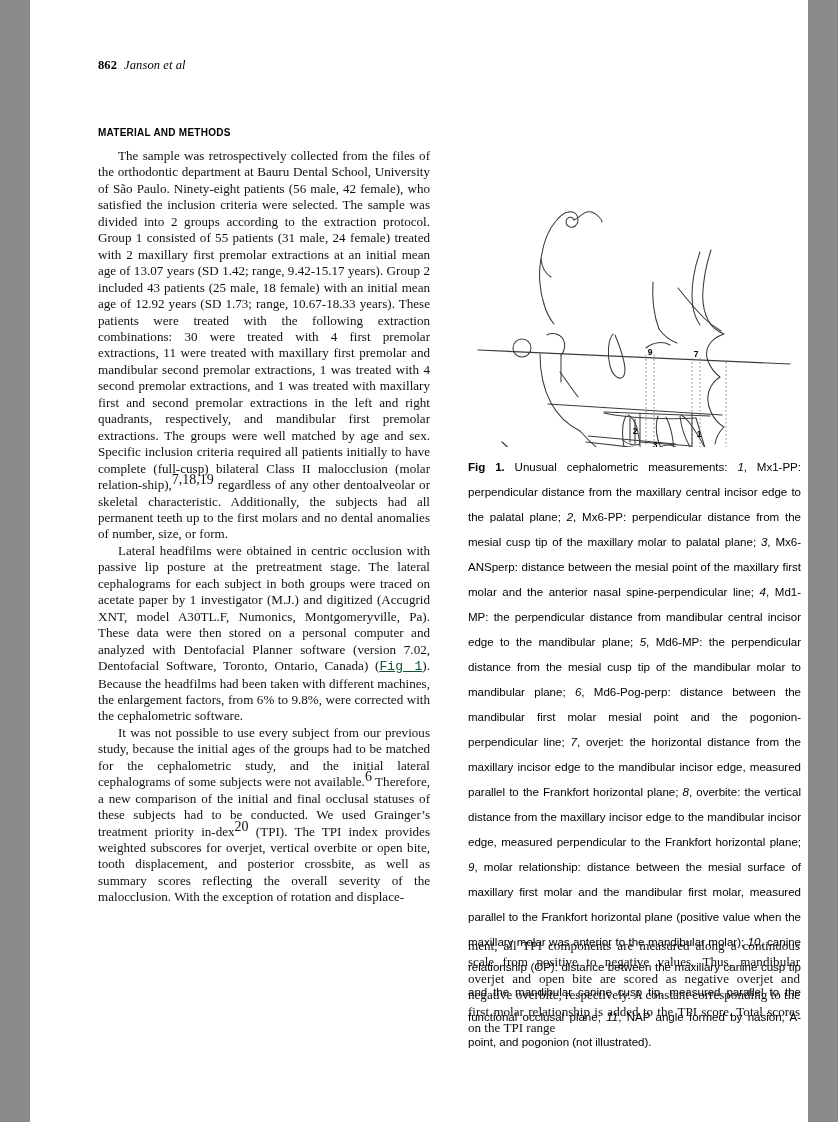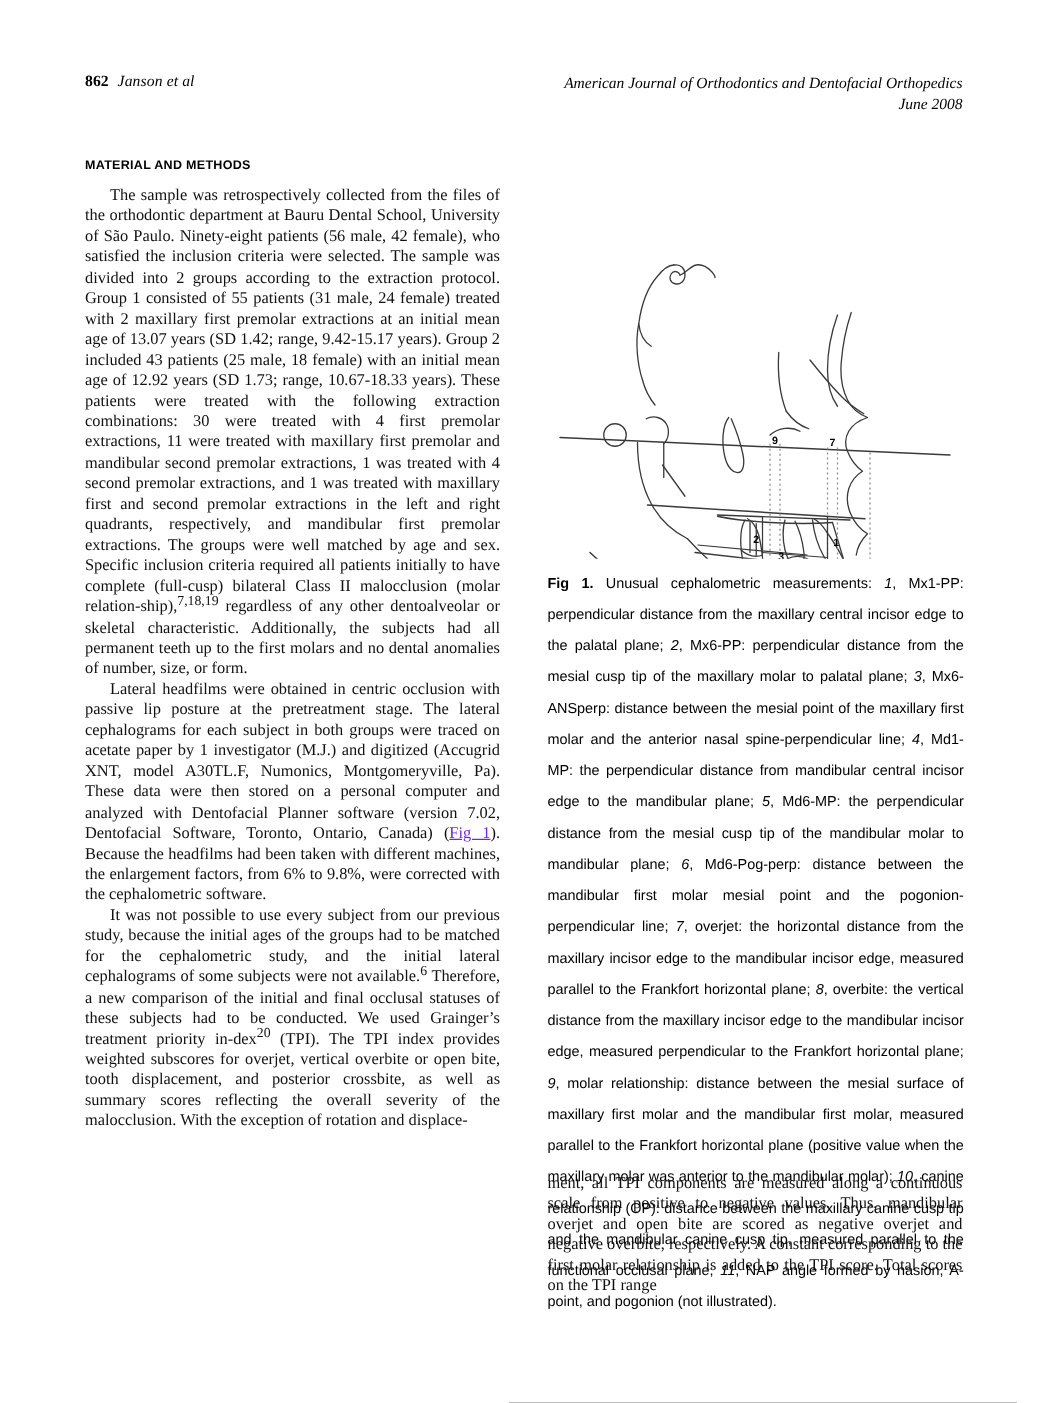--- a/index.html
+++ b/index.html
@@ -6,21 +6,21 @@
   html, body {
     margin: 0;
     padding: 0;
     background: #8a8a8a;
   }
   body {
     font-family: "Liberation Serif", serif;
   }
   .page {
     position: relative;
-    width: 838px;
+    width: 778px;
     height: 1122px;
     background: #ffffff;
     margin: 0 auto;
     overflow: hidden;
     box-sizing: border-box;
   }
 
   
   .runhead {
     position: absolute;
@@ -84,26 +84,27 @@
   }
   p.body-par {
     margin: 0;
     text-indent: 20px;
     text-align: justify;
   }
   p.body-par.cont {
     text-indent: 0;
   }
   sup {
-    font-size: 11px;
+    font-size: 14px;
     vertical-align: super;
     line-height: 0;
   }
   .figlink {
-    color: #6d28d9;
+    color: #14532d;
+    font-family: Liberation Mono, monospace;
   }
 
   
   .figure-wrap {
     position: absolute;
     left: 438px;
     top: 122px;
     width: 334px;
     height: 325px;
   }
@@ -130,24 +131,20 @@
   }
 </style>
 </head>
 <body>
 
 <div class="page">
 
   <div class="runhead">
     <div class="runhead-left">
       <span class="folio">862</span><span class="authors">Janson et al</span>
-    </div>
-    <div class="runhead-right">
-      <div>American Journal of Orthodontics and Dentofacial Orthopedics</div>
-      <div>June 2008</div>
     </div>
   </div>
 
   <div class="col col-left">
     <h2 class="section-head">MATERIAL AND METHODS</h2>
 
     <p class="body-par"><span>The sample was retrospectively collected from the files of the orthodontic department at Bauru Dental School, University of São Paulo. Ninety-eight patients (56 male, 42 female), who satisfied the inclusion criteria were selected. The sample was divided into 2 groups according to the extraction protocol. Group 1 consisted of 55 patients (31 male, 24 female) treated with 2 maxillary first premolar extractions at an initial mean age of 13.07 years (SD 1.42; range, 9.42-15.17 years). Group 2 included 43 patients (25 male, 18 female) with an initial mean age of 12.92 years (SD 1.73; range, 10.67-18.33 years). These patients were treated with the following extraction combinations: 30 were treated with 4 first premolar extractions, 11 were treated with maxillary first premolar and mandibular second premolar extractions, 1 was treated with 4 second premolar extractions, and 1 was treated with maxillary first and second premolar extractions in the left and right quadrants, respectively, and mandibular first premolar extractions. The groups were well matched by age and sex. Specific inclusion criteria required all patients initially to have complete (full-cusp) bilateral Class II malocclusion (molar relation-ship),</span><sup>7,18,19</sup><span> regardless of any other dentoalveolar or skeletal characteristic. Additionally, the subjects had all permanent teeth up to the first molars and no dental anomalies of number, size, or form.</span></p>
 
     <p class="body-par"><span>Lateral headfilms were obtained in centric occlusion with passive lip posture at the pretreatment stage. The lateral cephalograms for each subject in both groups were traced on acetate paper by 1 investigator (M.J.) and digitized (Accugrid XNT, model A30TL.F, Numonics, Montgomeryville, Pa). These data were then stored on a personal computer and analyzed with Dentofacial Planner software (version 7.02, Dentofacial Software, Toronto, Ontario, Canada) (</span><a class="figlink" href="#">Fig 1</a><span>). Because the headfilms had been taken with different machines, the enlargement factors, from 6% to 9.8%, were corrected with the cephalometric software.</span></p>
 

